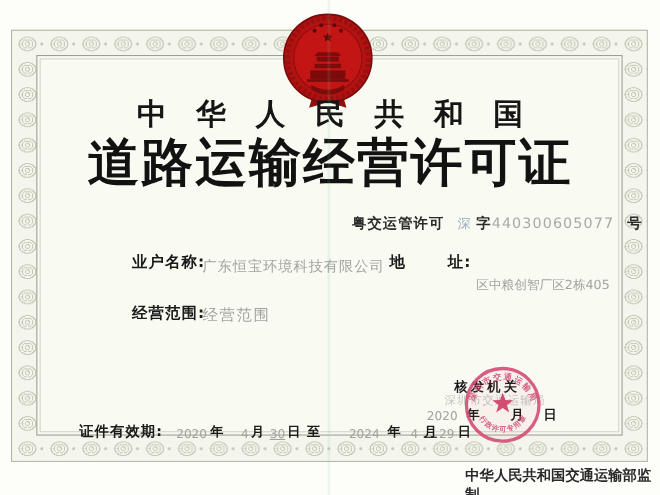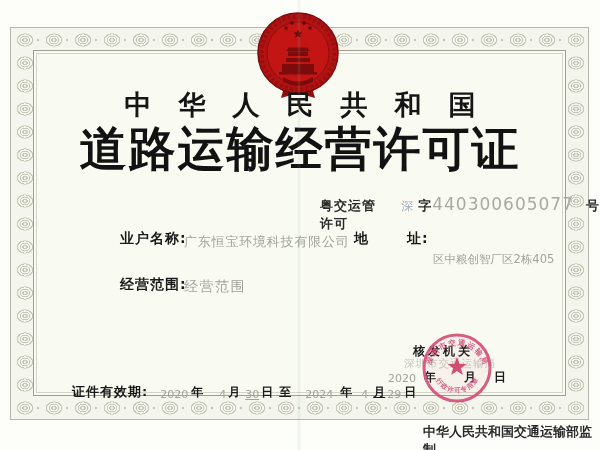--- a/index.html
+++ b/index.html
@@ -42,42 +42,42 @@
   .main-title{
     position:absolute;left:0;right:0;top:121px;z-index:6;
     text-align:center;font-size:47px;font-weight:bold;color:#121212;
     font-family:"DejaVu Serif",serif;letter-spacing:2px;line-height:1.2;
   }
 
   .license-line{position:absolute;left:320px;top:194px;z-index:6;display:flex;align-items:baseline;}
   .license-line .lp{font-size:13px;font-weight:bold;color:#2a2a2a;letter-spacing:1px;}
   .license-line .region{font-size:12px;color:#9aabb5;margin-left:12px;}
   .license-line .zi{margin-left:5px;}
-  .license-line .num{font-size:17px;color:#a8a9a3;letter-spacing:1px;}
+  .license-line .num{font-size:13px;color:#a8a9a3;letter-spacing:1px;}
   .license-line .hao{margin-left:12px;}
 
   .lbl{font-size:14px;font-weight:bold;color:#1a1a1a;letter-spacing:1px;position:absolute;z-index:6;}
   .val{color:#a2a39d;position:absolute;z-index:6;}
 
   .owner-label{left:120px;top:230px;}
   .owner-value{left:184px;top:233px;font-size:13px;letter-spacing:0.8px;}
   .addr-label-l{left:354px;top:230px;}
   .addr-label-r{left:407px;top:230px;}
   .addr-line1{left:433px;top:232px;font-size:11.5px;}
   .addr-line2{left:433px;top:252px;font-size:11.5px;}
   .scope-label{left:120px;top:276px;}
   .scope-value{left:184px;top:278px;font-size:14px;letter-spacing:1.5px;}
 
   .validity{position:absolute;left:72px;top:368px;z-index:6;display:flex;align-items:baseline;}
   .validity .vlbl{font-size:13px;font-weight:bold;color:#1a1a1a;letter-spacing:1px;margin-top:15px;}
   .validity .ch{font-size:12px;font-weight:bold;color:#1a1a1a;}
   .validity .nm{font-size:11px;color:#a2a39d;position:relative;top:2px;}
   .ml2{margin-left:2px;}.ml3{margin-left:3px;}.ml5{margin-left:5px;text-decoration:underline;}
   .ml6{margin-left:6px;}.ml7{margin-left:7px;}.ml8{margin-left:8px;}
-  .ml9{margin-left:9px;}.ml12{margin-left:12px;}.ml14{margin-left:14px;}.ml16{margin-left:16px;}
+  .ml9{margin-left:9px;}.ml12{margin-left:12px;}.ml14{margin-left:26px;}.ml16{margin-left:16px;}
 
   .issuer-label{position:absolute;left:413px;top:343px;z-index:6;font-size:12px;font-weight:bold;color:#1a1a1a;letter-spacing:3px;}
   .issuer-name{position:absolute;left:404px;top:357px;z-index:6;font-size:10.5px;color:#c3c4bd;letter-spacing:1px;}
   .issuer-date{position:absolute;left:388px;top:369px;z-index:6;display:flex;align-items:baseline;}
   .issuer-date .nm{font-size:11px;color:#a2a39d;position:relative;top:1px;}
   .issuer-date .ch{font-size:12px;font-weight:bold;color:#1a1a1a;}
   .issuer-date .ml28{margin-left:28px;}.issuer-date .ml18{margin-left:18px;}
 
   .seal{position:absolute;left:419px;top:330px;width:76px;height:76px;z-index:8;opacity:0.92;filter:blur(0.2px);}
 

